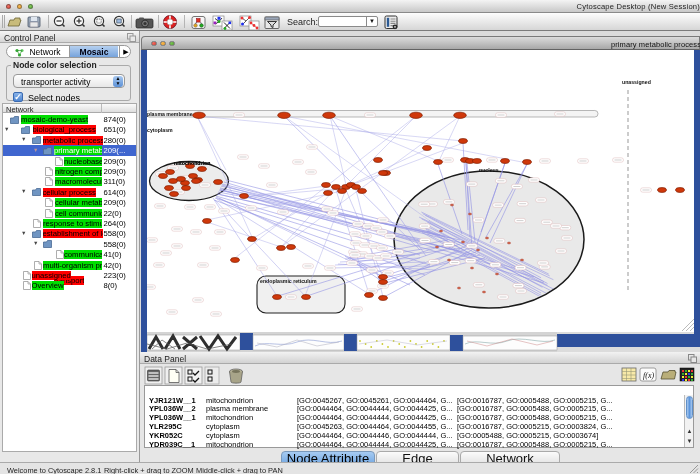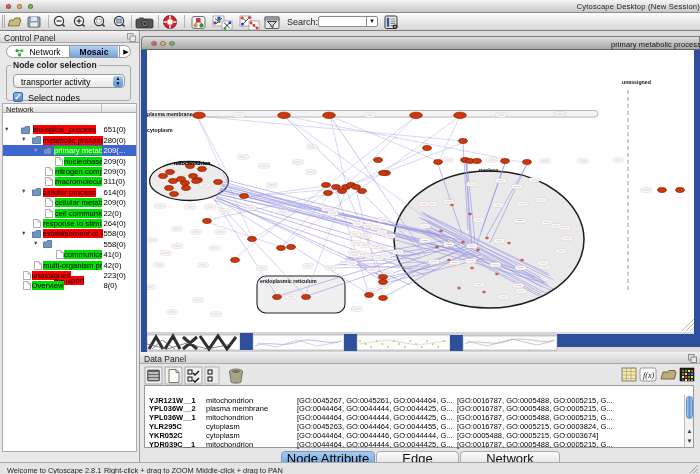--- a/index.html
+++ b/index.html
@@ -637,20 +637,27 @@
 <div class="abs" style="right:1px;top:1px;width:10px;height:10.5px;border-radius:3px;background:linear-gradient(#a8c8ef,#5b90d6);color:#000;font-size:5px;text-align:center;line-height:5px;">▲<br>▼</div>
 </div>
 <div class="abs" style="left:13px;top:61px;width:10px;height:10px;background:linear-gradient(#8ab4ea,#4f86d2);border:1px solid #3a6ab0;border-radius:2px;color:#fff;font-size:9px;line-height:9px;text-align:center;font-weight:bold;">✓</div>
 <span class="abs" style="left:28px;top:61.5px;font-size:9px;color:#000;">Select nodes</span>
 <div class="abs" style="left:2px;top:72px;width:135px;height:10px;background:linear-gradient(#fafafa,#dedede);border:1px solid #aaa;">
 <span class="abs" style="left:3px;top:1px;font-size:7.5px;color:#222;">Network</span>
 <span class="abs" style="left:101px;top:16px;font-size:10px;color:#222;">Nodes</span>
 <div class="abs" style="left:98px;top:0;width:1px;height:9px;background:#bbb;"></div>
 </div>
 <div class="abs" style="left:2px;top:82px;width:135px;height:339px;background:#fff;border:1px solid #aaa;border-top:none;overflow:hidden;">
+<div class="abs" style="left:0;top:1px;width:133px;height:10.4px;font-size:7.7px;white-space:nowrap;">
+<svg class="abs" style="left:7px;top:1.5px;" width="9" height="8">
+            <path d="M0.5 7.5 v-5.5 h3 l1 -1.5 h4 v7 z" fill="#7095c2" stroke="#4a6b94" stroke-width="0.8"></path>
+          </svg>
+<span class="abs" style="left:18px;top:1px;background:#0d0;color:#000;max-width:81px;overflow:hidden;display:inline-block;">mosaic-demo-yeast</span>
+<span class="abs" style="left:100.5px;top:1px;color:#000;">874(0)</span>
+</div>
 <div class="abs" style="left:0;top:11.4px;width:133px;height:10.4px;font-size:7.7px;white-space:nowrap;">
 <span class="abs" style="left:1px;top:1.5px;font-size:5.5px;color:#444;">▼</span>
 <svg class="abs" style="left:18px;top:1.5px;" width="9" height="8">
             <path d="M0.5 7.5 v-5.5 h3 l1 -1.5 h4 v7 z" fill="#7095c2" stroke="#4a6b94" stroke-width="0.8"></path>
           </svg>
 <span class="abs" style="left:29.5px;top:1px;background:#f00;color:#000;max-width:70px;overflow:hidden;display:inline-block;">biological_process</span>
 <span class="abs" style="left:100.5px;top:1px;color:#000;">651(0)</span>
 </div>
 <div class="abs" style="left:0;top:21.8px;width:133px;height:10.4px;font-size:7.7px;white-space:nowrap;">
 <span class="abs" style="left:18px;top:1.5px;font-size:5.5px;color:#444;">▼</span>

